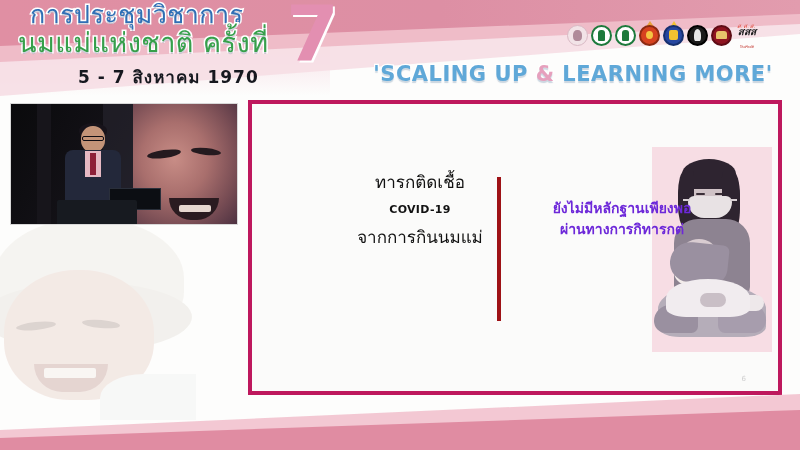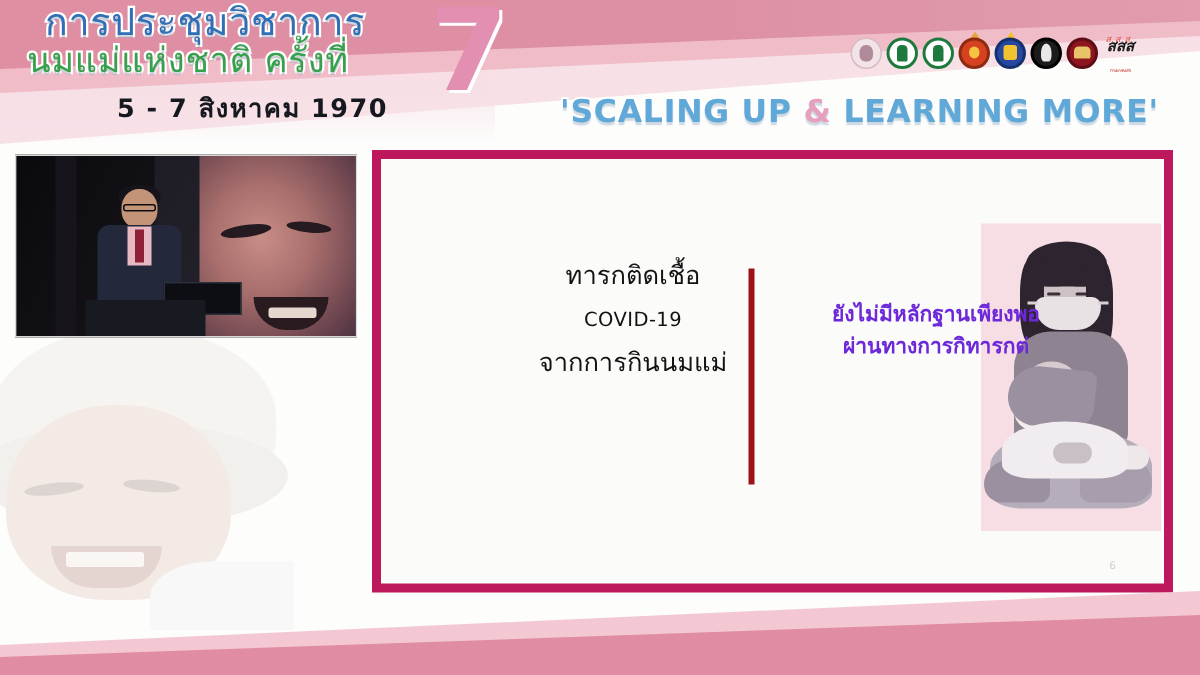--- a/index.html
+++ b/index.html
@@ -45,21 +45,21 @@
     white-space:nowrap;
   }
   .hdr-l1 {
     font-size:25px; color:#2f6fb5;
     -webkit-text-stroke:3px #ffffff;
     paint-order:stroke fill;
     text-shadow:0 2px 0 rgba(120,120,150,.35);
     margin-left:12px;
   }
   .hdr-l2 {
-    font-size:23px; color:#36a04a;
+    font-size:27px; color:#36a04a;
     -webkit-text-stroke:3px #ffffff;
     paint-order:stroke fill;
     text-shadow:0 2px 0 rgba(120,120,150,.35);
     margin-top:1px;
   }
   .hdr-date {
     font-family:"DejaVu Sans", sans-serif;
     font-size:17px; font-weight:bold; color:#16181f;
     letter-spacing:1px;
     margin-top:5px; margin-left:60px;
@@ -169,31 +169,31 @@
   .bgbaby .face { position:absolute; left:4px; top:46px; width:150px; height:130px; background:#e3c7bd; border-radius:48% 48% 44% 44%; }
   .bgbaby .eyeL { position:absolute; left:16px; top:98px; width:40px; height:8px; background:#a1897f; border-radius:50%; transform:rotate(-6deg); }
   .bgbaby .eyeR { position:absolute; left:82px; top:96px; width:38px; height:8px; background:#a1897f; border-radius:50%; transform:rotate(5deg); }
   .bgbaby .mouth { position:absolute; left:34px; top:140px; width:74px; height:28px; background:#b98d84; border-radius:0 0 40px 40px; }
   .bgbaby .teeth { position:absolute; left:44px; top:144px; width:52px; height:10px; background:#f2eae4; border-radius:2px; }
   .bgbaby .shirt { position:absolute; left:100px; top:150px; width:110px; height:60px; background:#eef0ef; border-radius:40% 0 0 0; }
 
   
   .slide {
     position:absolute; left:248px; top:100px; width:534px; height:295px;
-    background:#fbfbfa; border:6px solid #be185d;
+    background:#fbfbfa; border:4px solid #be185d;
   }
 
   .q-block {
     position:absolute; left:78px; top:62px; width:180px;
     text-align:center;
     font-family:"DejaVu Sans", sans-serif;
     color:#121212;
   }
   .q-line { font-size:17px; line-height:1.95; white-space:nowrap; }
-  .q-line.lat { font-weight:normal; font-size:13px; letter-spacing:.3px; }
+  .q-line.lat { font-weight:bold; font-size:11px; letter-spacing:.3px; }
 
   .divider {
     position:absolute; left:245px; top:73px; width:4px; height:144px;
     background:#9e1216;
   }
 
   .a-block {
     position:absolute; left:254px; top:94px; width:232px;
     text-align:center;
     font-family:"DejaVu Sans", sans-serif;

